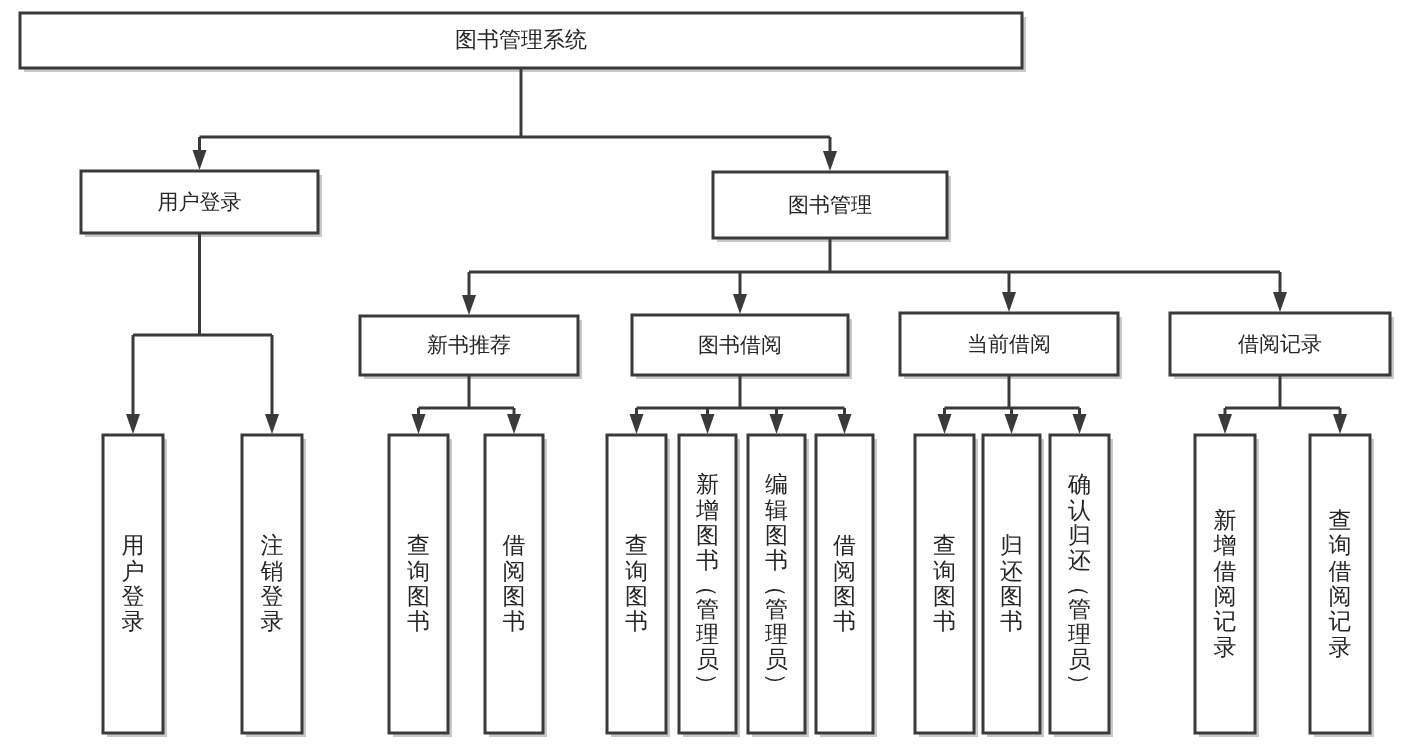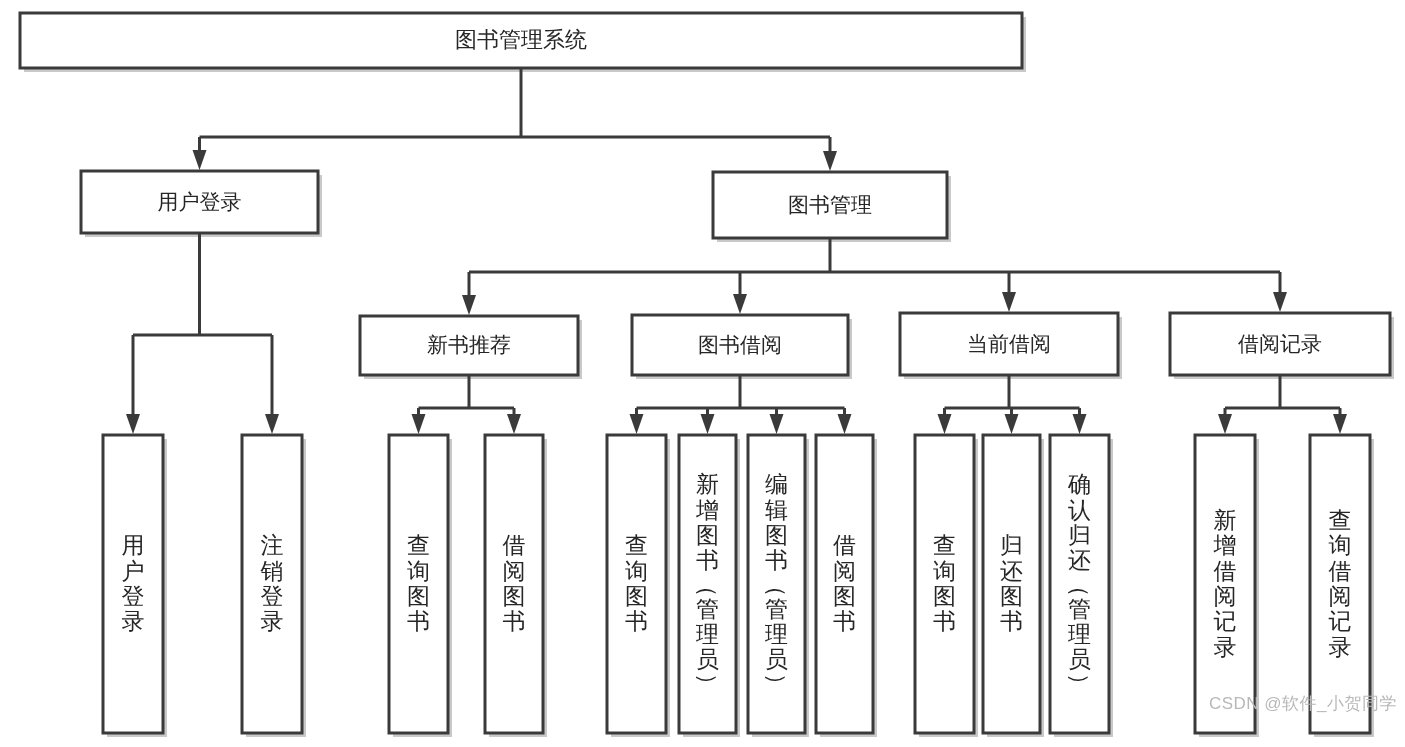--- a/index.html
+++ b/index.html
@@ -193,14 +193,13 @@
       <div class="leaf-label" style="left: 679px; top: 435px; width: 57px; height: 298px;"><span>新</span><span>增</span><span>图</span><span>书</span><span class="paren">（</span><span>管</span><span>理</span><span>员</span><span class="paren">）</span></div>
       <div class="leaf-label" style="left: 748px; top: 435px; width: 57px; height: 298px;"><span>编</span><span>辑</span><span>图</span><span>书</span><span class="paren">（</span><span>管</span><span>理</span><span>员</span><span class="paren">）</span></div>
       <div class="leaf-label" style="left: 816px; top: 435px; width: 57px; height: 298px;"><span>借</span><span>阅</span><span>图</span><span>书</span></div>
       <div class="leaf-label" style="left: 915px; top: 435px; width: 59px; height: 298px;"><span>查</span><span>询</span><span>图</span><span>书</span></div>
       <div class="leaf-label" style="left: 983px; top: 435px; width: 57px; height: 298px;"><span>归</span><span>还</span><span>图</span><span>书</span></div>
       <div class="leaf-label" style="left: 1050px; top: 435px; width: 59px; height: 298px;"><span>确</span><span>认</span><span>归</span><span>还</span><span class="paren">（</span><span>管</span><span>理</span><span>员</span><span class="paren">）</span></div>
       <div class="leaf-label" style="left: 1195px; top: 435px; width: 60px; height: 298px;"><span>新</span><span>增</span><span>借</span><span>阅</span><span>记</span><span>录</span></div>
       <div class="leaf-label" style="left: 1310px; top: 435px; width: 60px; height: 298px;"><span>查</span><span>询</span><span>借</span><span>阅</span><span>记</span><span>录</span></div>
     </div>
 
-  <div class="watermark">CSDN @软件_小贺同学</div>
 </div>
 
 </body></html>

